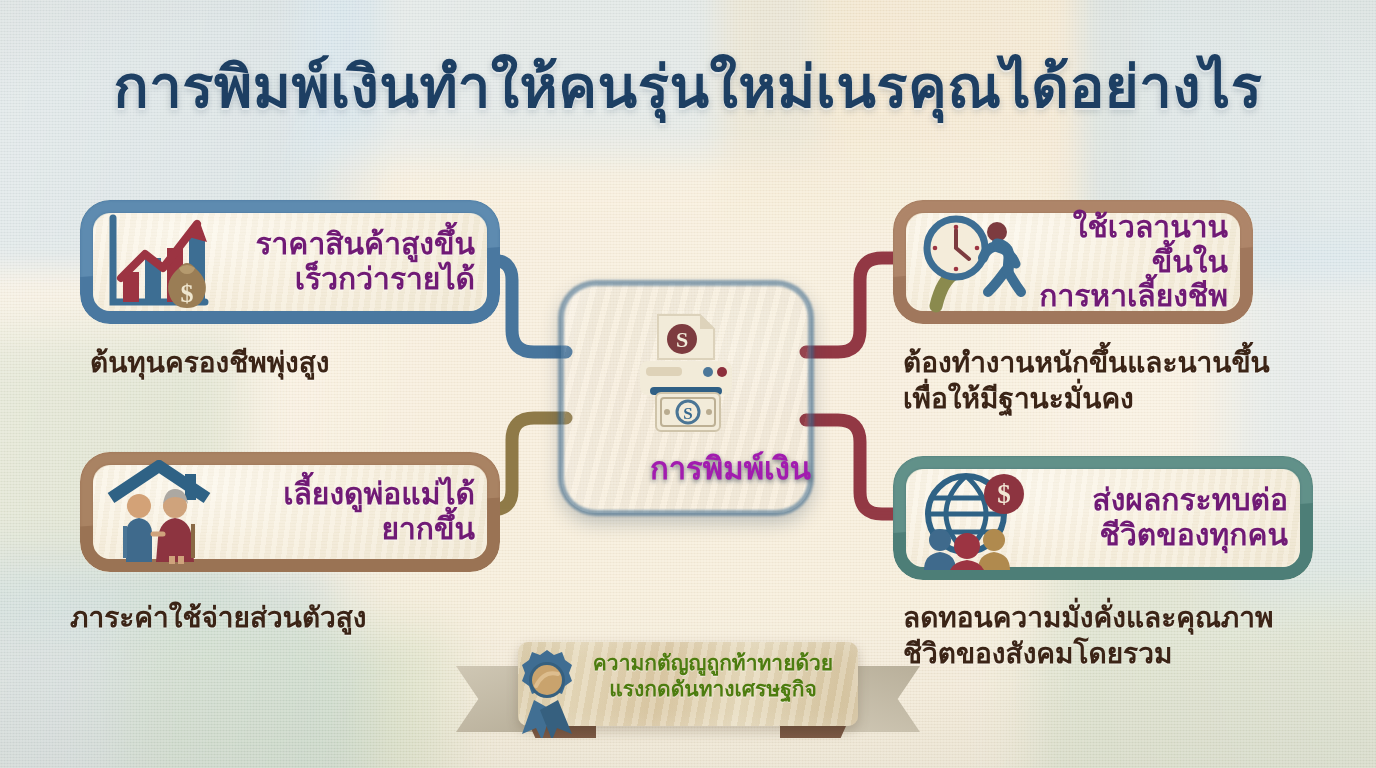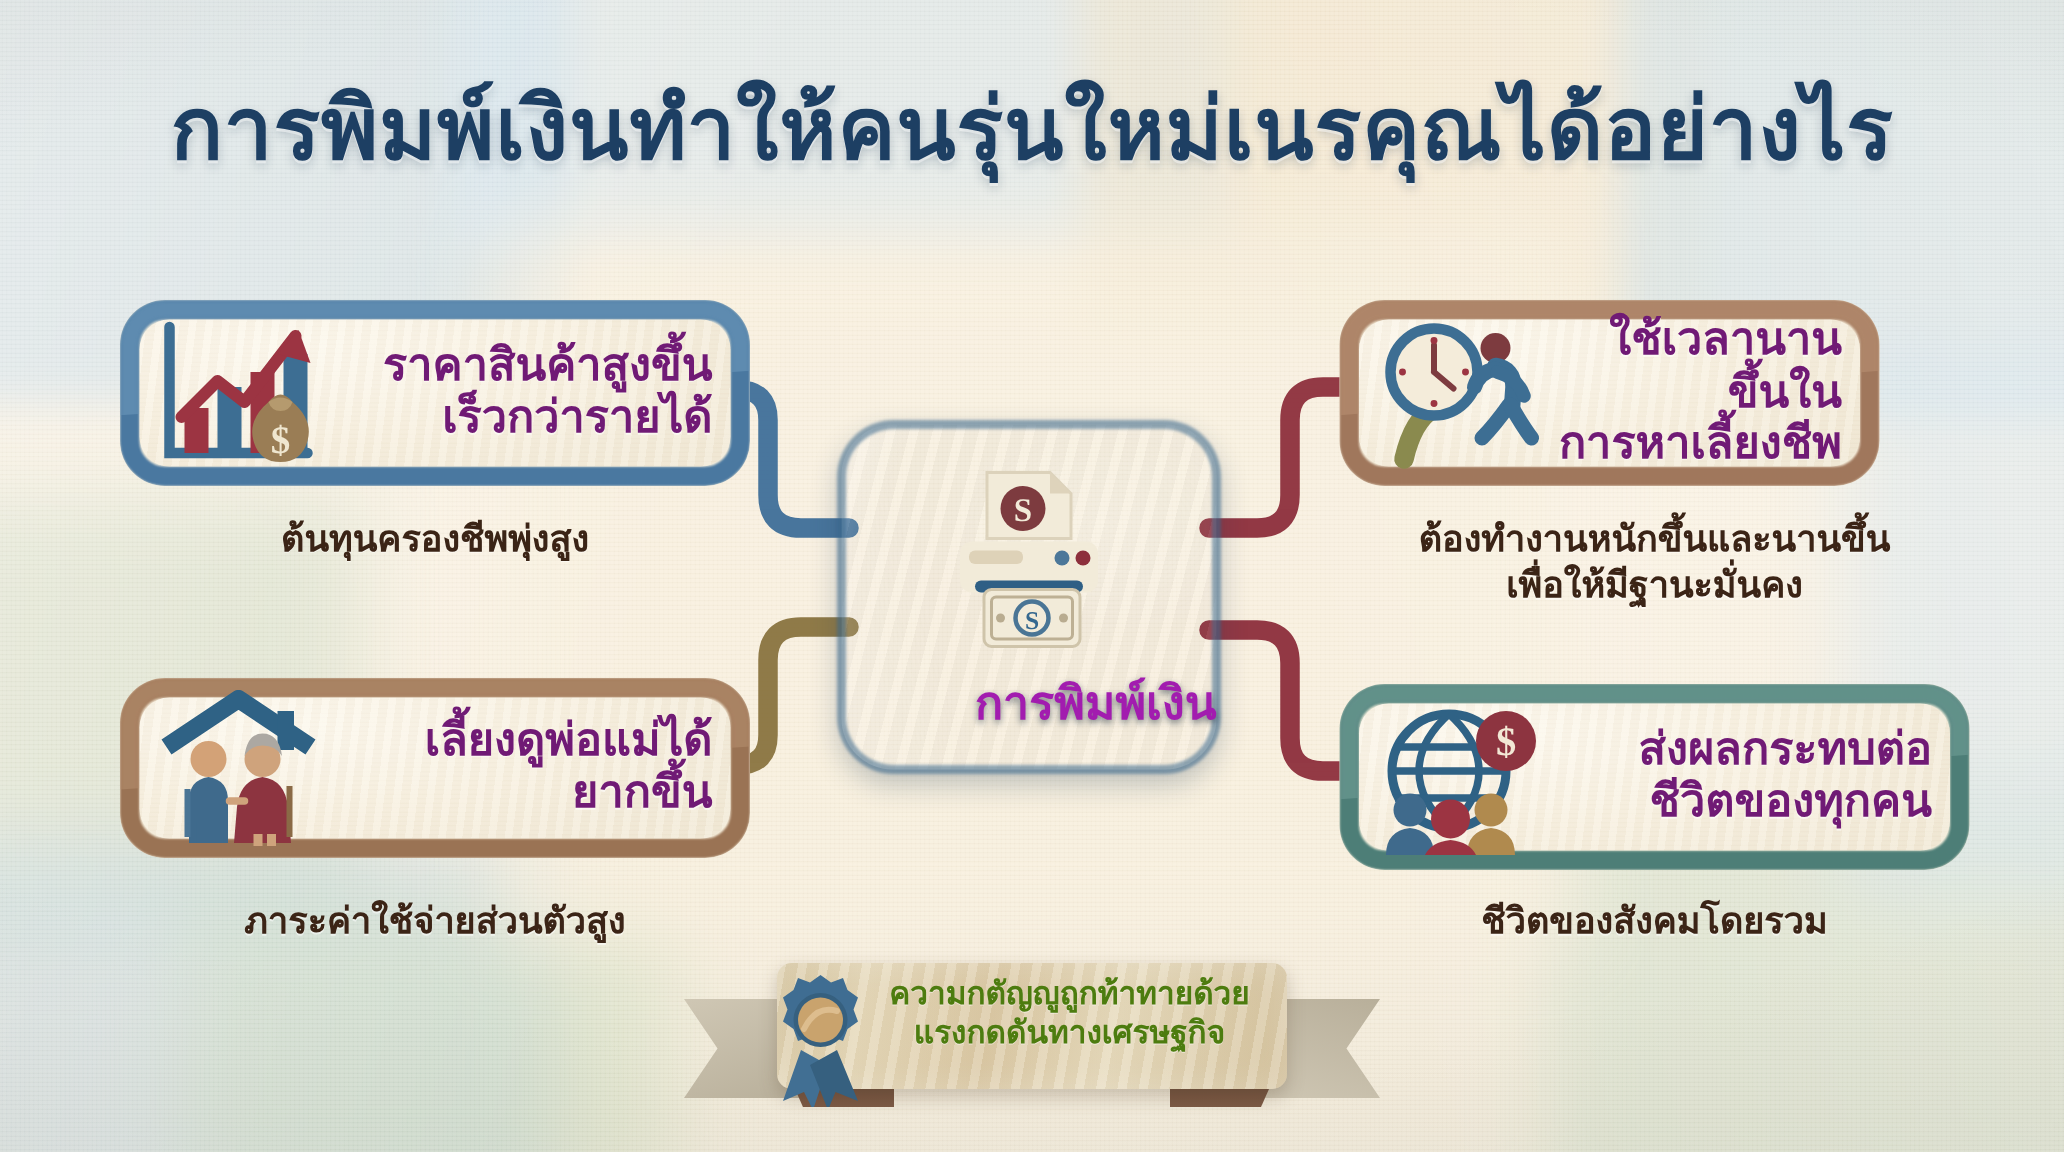--- a/index.html
+++ b/index.html
@@ -80,22 +80,22 @@
     background:
       repeating-linear-gradient(97deg, rgba(255,255,255,.5) 0 5px, rgba(180,165,135,.12) 5px 11px),
       repeating-linear-gradient(0deg, rgba(255,255,255,.35) 0 1px, rgba(0,0,0,.03) 1px 2px);
     background-size:auto,3px 3px;}
   .card-body{position:absolute;inset:13px;display:flex;align-items:center;gap:6px;padding:0 12px 0 8px;}
   .card-icon{flex:0 0 auto;width:118px;height:104px;position:relative;}
   .card-text{flex:1 1 auto;text-align:right;color:#701a75;
     font-size:30px;font-weight:bold;line-height:1.16;
     text-shadow:0 1px 0 rgba(255,255,255,.6);}
 
-  .caption{position:absolute;text-align:center;color:#3b2416;
-    font-size:24px;font-weight:bold;line-height:1.28;
+  .caption{position:absolute;text-align:left;color:#3b2416;
+    font-size:28px;font-weight:bold;line-height:1.28;
     text-shadow:0 1px 0 rgba(255,255,255,.55);}
 
   
   .ribbon{position:absolute;left:456px;top:636px;width:464px;height:112px;}
   .rb-tail{position:absolute;top:30px;width:86px;height:66px;}
   .rb-tail.l{left:0;background:
       linear-gradient(160deg,#cfc7b4,#b8af9a);
     clip-path:polygon(0 0,100% 0,100% 100%,0 100%,26% 50%);}
   .rb-tail.r{right:0;background:linear-gradient(20deg,#cfc7b4,#b8af9a);
     clip-path:polygon(0 0,100% 0,74% 50%,100% 100%,0 100%);}
@@ -289,20 +289,21 @@
           </g>
         </svg>
       </div>
       <div class="card-text">
         <div>ส่งผลกระทบต่อ</div>
         <div>ชีวิตของทุกคน</div>
       </div>
     </div>
   </div>
   <div class="caption" style="left:903px;top:600px;width:400px;">
+    <div>ลดทอนความมั่งคั่งและคุณภาพ</div>
     <div>ชีวิตของสังคมโดยรวม</div>
   </div>
 
   <div class="ribbon">
     <div class="rb-tail l"></div>
     <div class="rb-tail r"></div>
     <div class="rb-fold l"></div>
     <div class="rb-fold r"></div>
     <div class="rb-main"></div>
     <svg class="rosette" viewBox="0 0 86 96">

